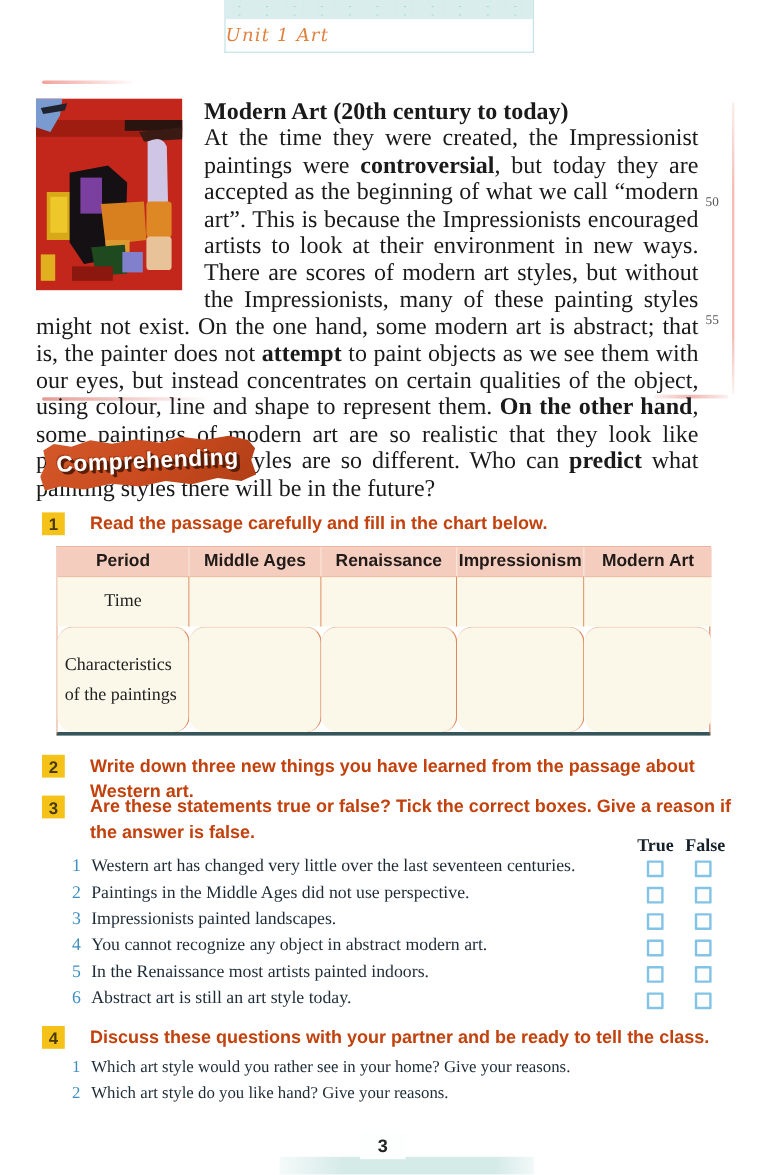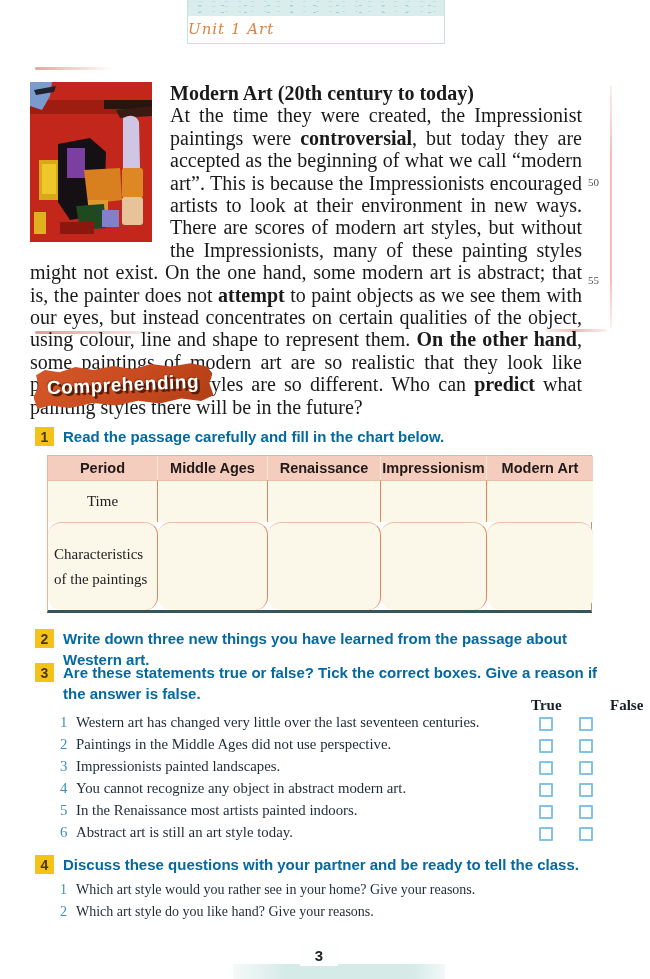--- a/index.html
+++ b/index.html
@@ -41,21 +41,21 @@
             background: linear-gradient(to right,rgba(240,184,180,0.2),#f0b8b4,rgba(240,184,180,0.2)); }
   .pink-v { position: absolute; left: 610px; top: 85px; width: 2px; height: 243px;
             background: linear-gradient(to bottom,rgba(245,189,181,0.25),#f5bdb5 30%,#f5bdb5 80%,rgba(245,189,181,0.2)); }
   
   .passage { position: absolute; left: 30px; top: 82px; width: 552px;
              font-size: 20px; line-height: 22.4px; }
   .artwork { float: left; width: 122px; height: 160px; margin-right: 18px; margin-bottom: 10px; }
   .p-title { font-weight: bold; }
   .p-body  { text-align: justify; }
   .p-body b { font-weight: bold; }
-  .line-no { position: absolute; font-size: 11px; color: #555; width: 20px; margin-top: 13px; }
+  .line-no { position: absolute; font-size: 11px; color: #555; width: 20px; }
   .ln50 { left: 588px; top: 163px; }
   .ln55 { left: 588px; top: 261px; }
   
   .banner {
     position: absolute; left: 33px; top: 364px; width: 180px; height: 42px;
     background: linear-gradient(135deg,#d4582a 0%,#c84a1e 55%,#b03e16 100%);
     transform: rotate(-2.5deg);
     clip-path: polygon(2% 18%, 7% 6%, 15% 13%, 24% 2%, 34% 11%, 45% 4%, 56% 13%,
                        66% 3%, 77% 11%, 88% 5%, 97% 15%, 100% 32%, 98% 55%,
                        100% 84%, 93% 96%, 82% 88%, 70% 98%, 58% 89%, 46% 98%,
@@ -70,21 +70,21 @@
   
   .ex { position: absolute; left: 35px; display: flex; gap: 9px; align-items: flex-start; }
   .badge {
     flex: 0 0 auto; width: 19px; height: 19px; margin-top: 1px;
     background: #f4c218; color: #4a3a00;
     font-family: "Liberation Sans", sans-serif; font-weight: bold; font-size: 14px;
     display: flex; align-items: center; justify-content: center;
   }
   .ex-title {
     font-family: "Liberation Sans", sans-serif; font-weight: bold;
-    font-size: 15px; line-height: 21px; color: #0369a1;
+    font-size: 15px; line-height: 21px; color: #c2410c; margin-left: 12px;
   }
   
   .chart { position: absolute; left: 47px; top: 455px; width: 545px;
            border-left: 1px solid #e9b49a; border-right: 1px solid #e0875c;
            border-top: 1px solid #e9b49a;
            border-bottom: 3px solid #36555a; }
   .chart-row { display: grid; grid-template-columns: 110px 110px 113px 106px 106px; }
   .chart-head .cell {
     background: #f5cdbf; height: 24px;
     font-family: "Liberation Sans", sans-serif; font-weight: bold; font-size: 14.5px;
@@ -200,21 +200,21 @@
     <div class="badge">2</div>
     <div class="ex-title">Write down three new things you have learned from the passage about Western art.</div>
   </div>
 
   <div class="ex" style="top:662px; width:575px;">
     <div class="badge">3</div>
     <div class="ex-title" style="width:540px;">Are these statements true or false? Tick the correct boxes. Give a reason if the answer is false.</div>
   </div>
 
   <span class="tf-label" style="left:531px; top:697px;text-align:right;">True</span>
-  <span class="tf-label" style="left:571px; top:697px;margin-left:39px;">False</span>
+  <span class="tf-label" style="left:571px; top:697px;">False</span>
 
   <div class="statements">
     <div class="st-row">
       <span class="st-num">1</span><span class="st-text">Western art has changed very little over the last seventeen centuries.</span>
       <span class="cb cb-true"></span>
       <span class="cb cb-false"></span>
     </div>
     <div class="st-row">
       <span class="st-num">2</span><span class="st-text">Paintings in the Middle Ages did not use perspective.</span>
       <span class="cb cb-true"></span>

